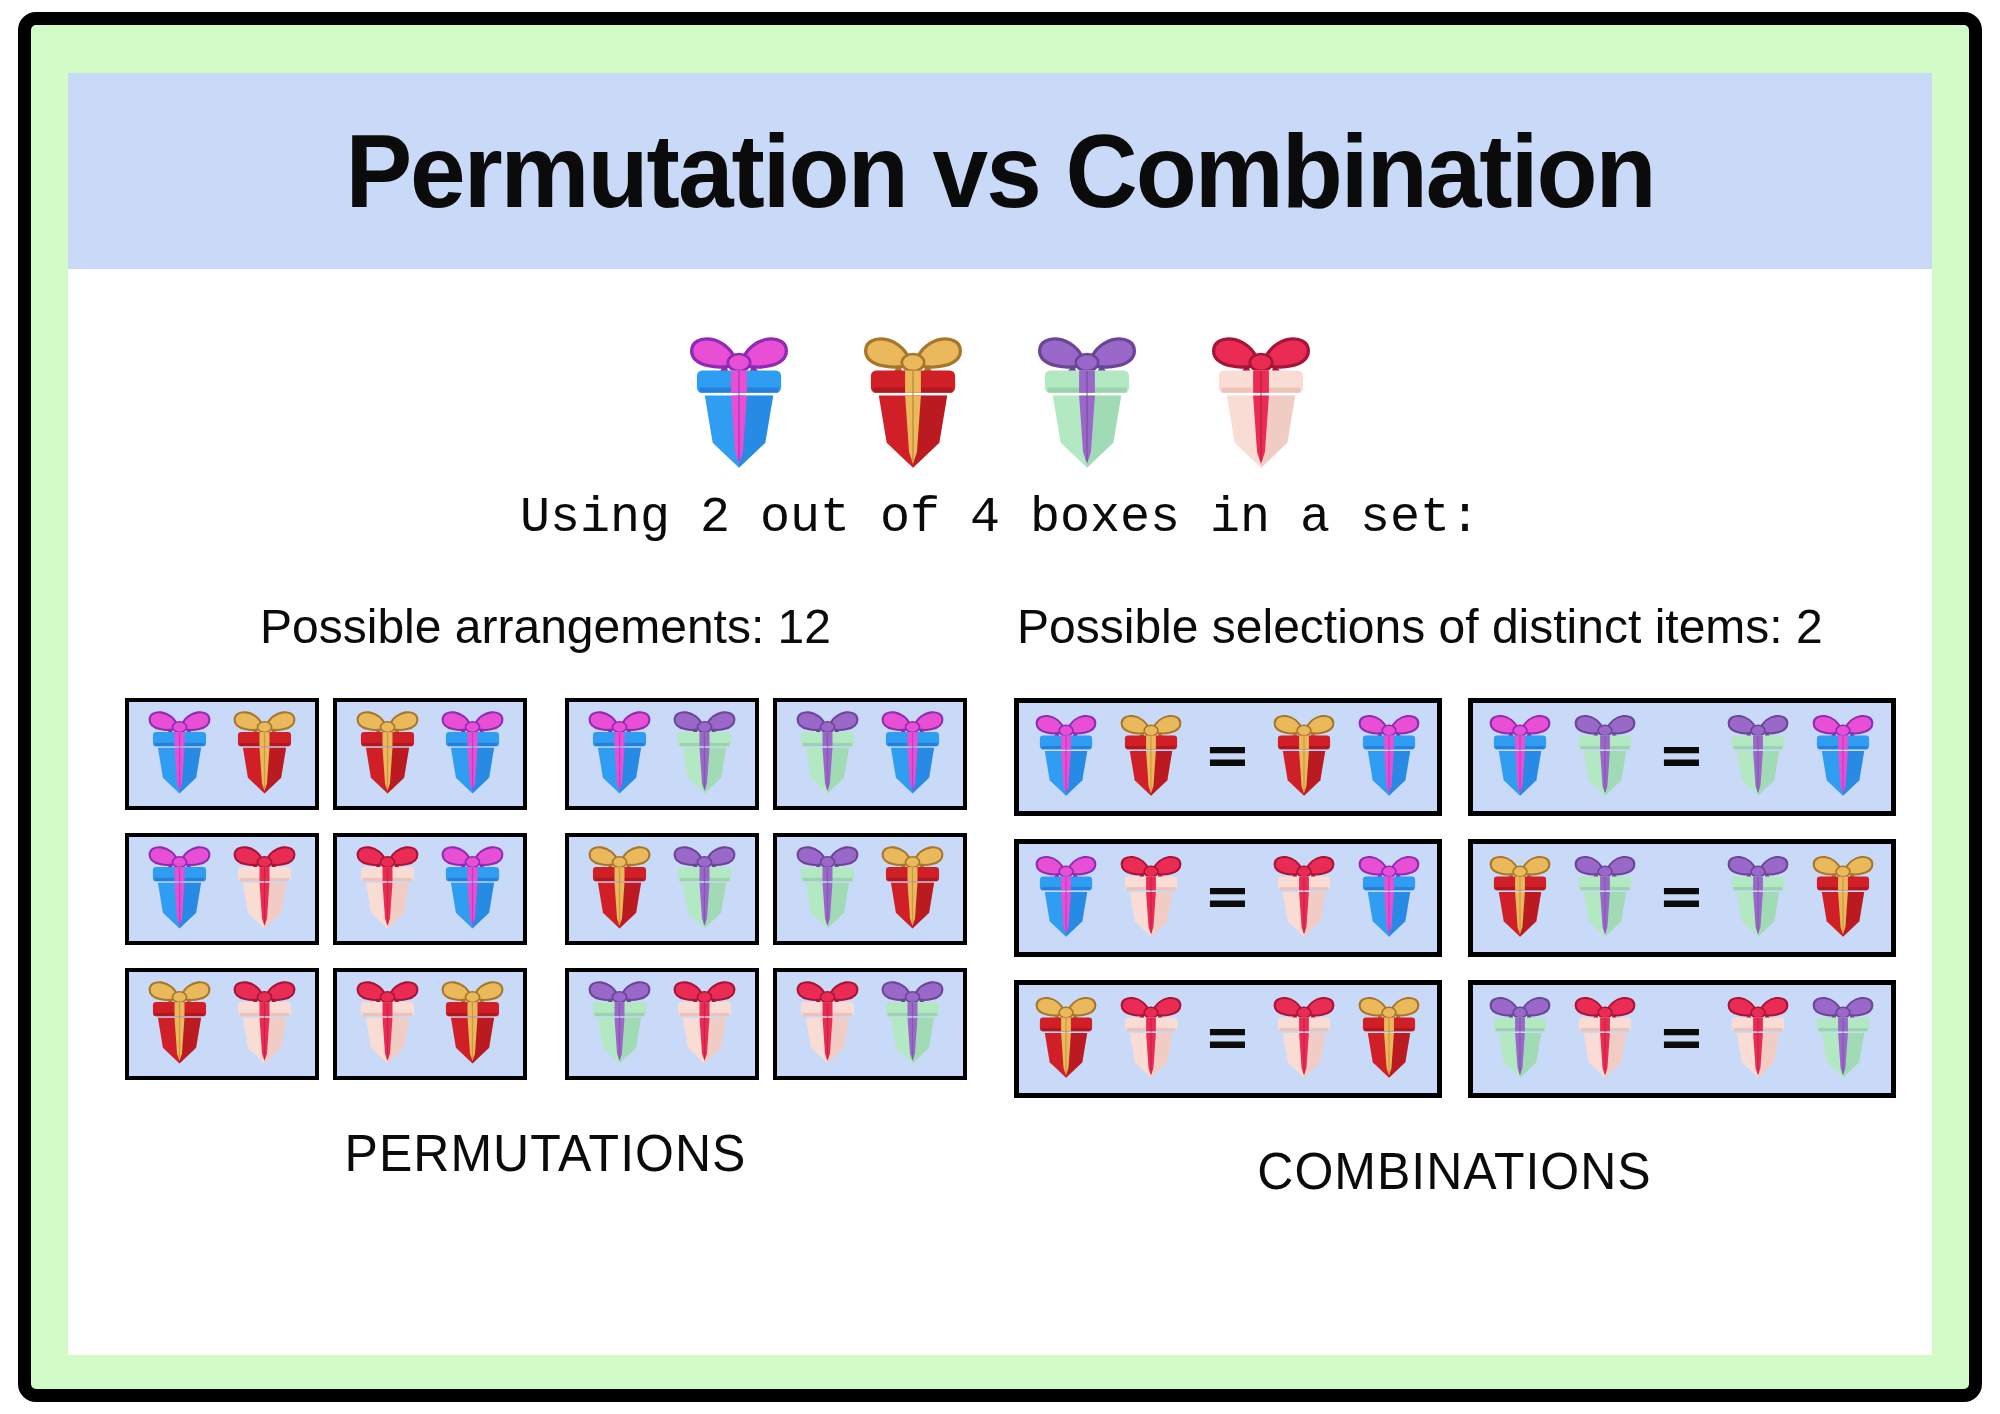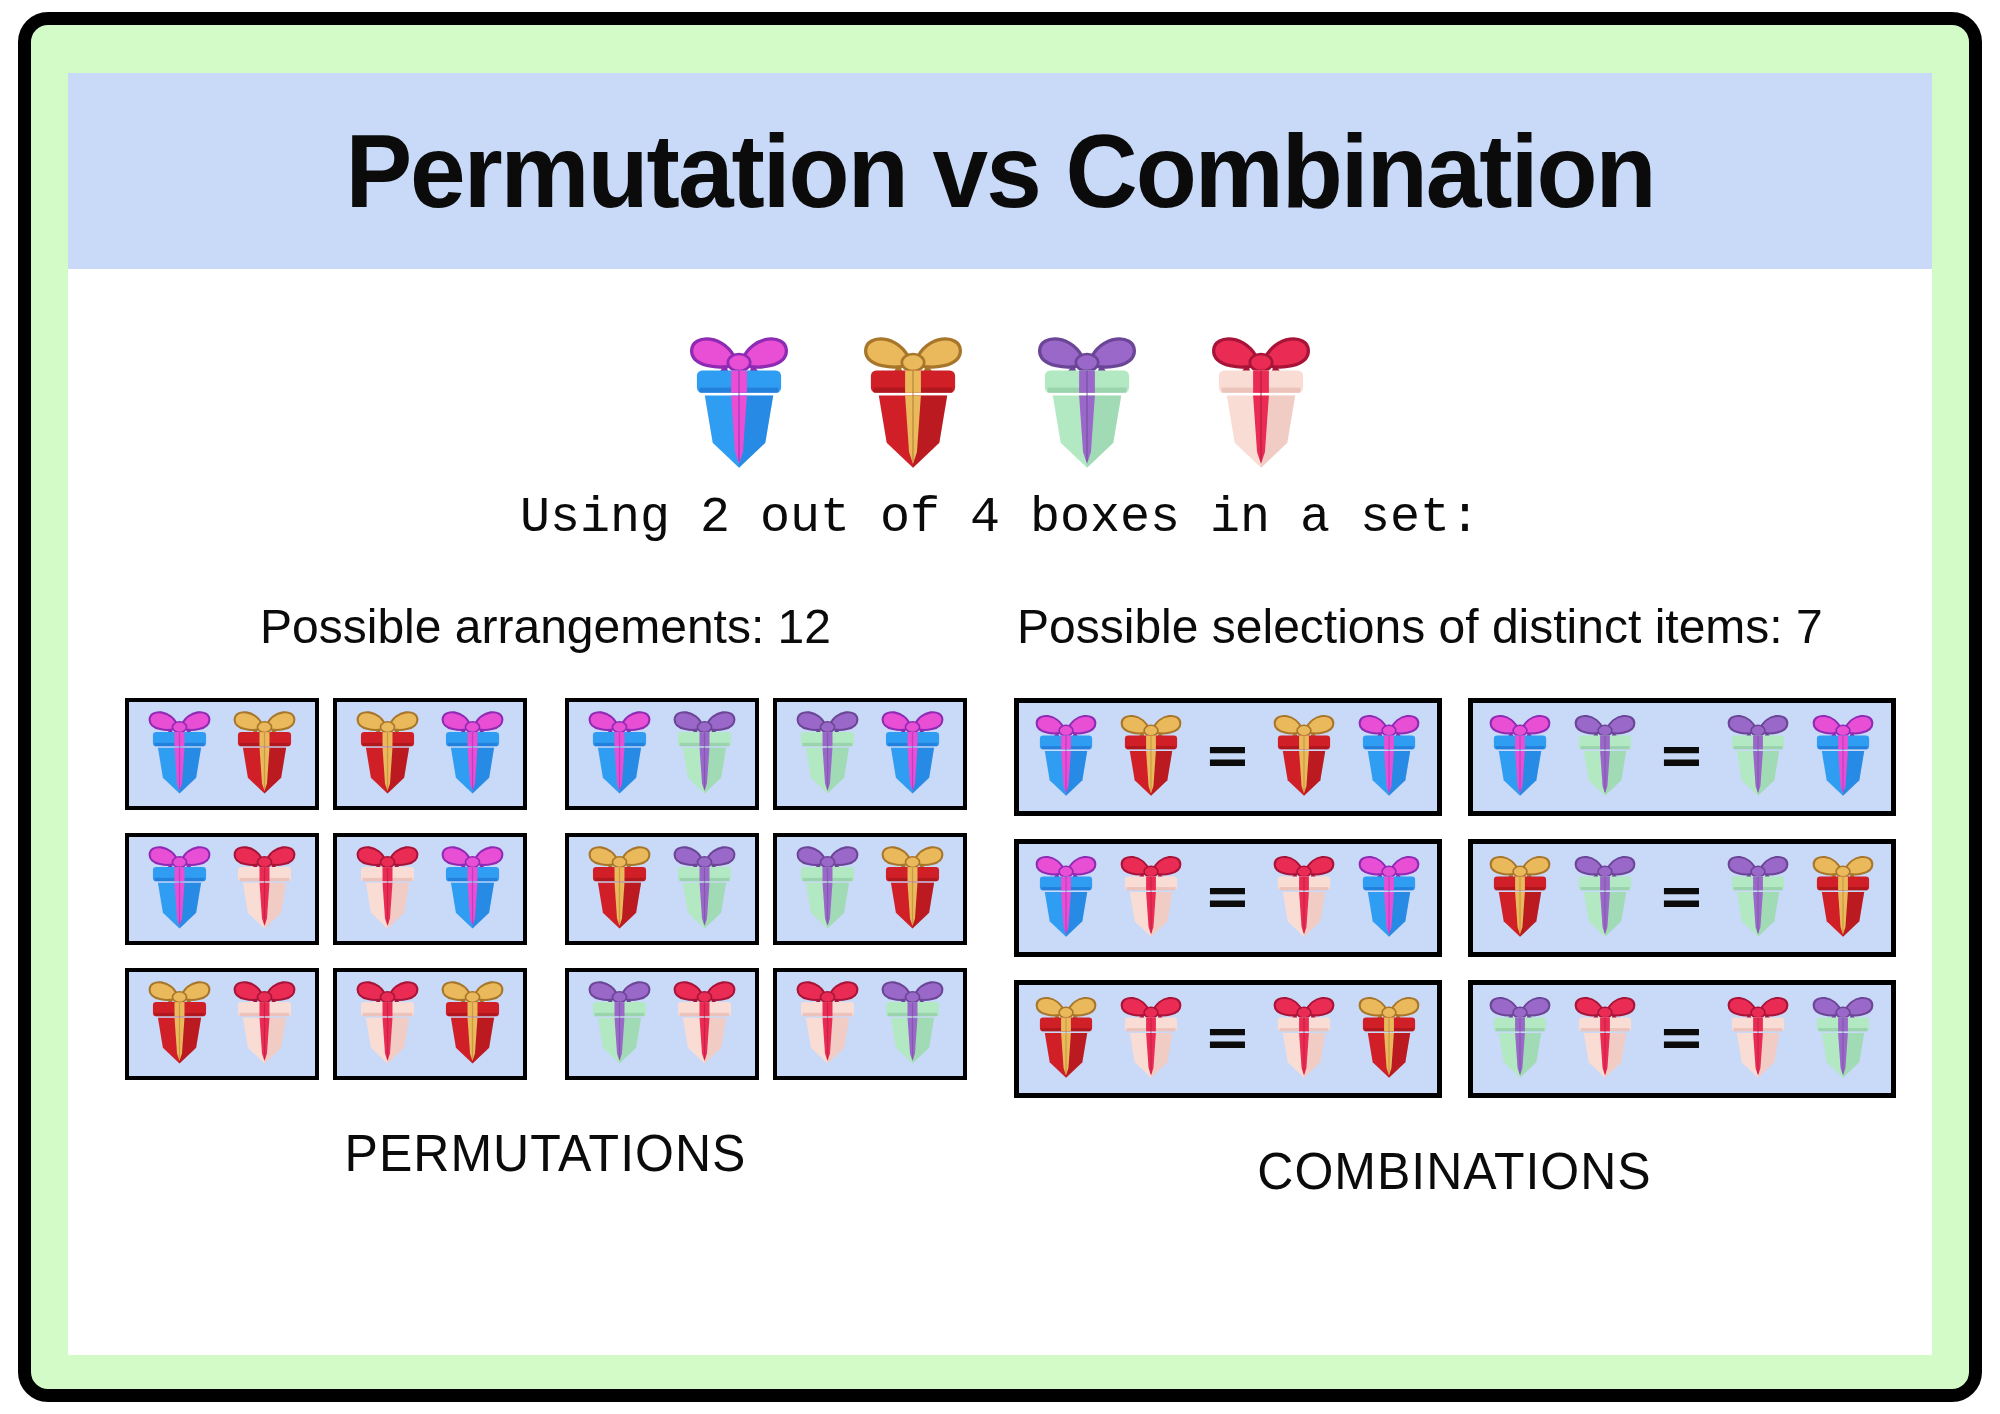--- a/index.html
+++ b/index.html
@@ -11,21 +11,21 @@
   *{box-sizing:border-box;}
   html,body{margin:0;padding:0;}
   body{
     width:2000px;height:1414px;position:relative;overflow:hidden;
     background:#ffffff;color:var(--ink);
     font-family:"Liberation Sans",sans-serif;
   }
   .frame{
     position:absolute;left:18px;top:12px;right:18px;bottom:12px;
     background:var(--green);
-    border:13px solid #000;border-radius:30px;
+    border:13px solid #000;border-radius:18px;
   }
   .card{
     position:absolute;left:37px;top:48px;right:37px;bottom:34px;
     background:#ffffff;
   }
   .banner{
     height:196px;background:var(--banner);
     display:flex;align-items:center;justify-content:center;
   }
   .banner h1{
@@ -511,21 +511,21 @@
                     <path d="M44,49 L56,49 L53,92 L50,101 L47,92 Z" fill="#9a68c8"></path>
                     <path d="M50,30 L50,99" stroke="#6b4596" stroke-width="1.5" opacity="0.45"></path>
                   </svg></span>
               </div>
             </div>
           </div>
         <div class="col-label">PERMUTATIONS</div>
       </div>
 
       <div class="col-right">
-        <div class="heading">Possible selections of distinct items: 7</div>
+        <div class="heading">Possible selections of distinct items: 2</div>
         <div class="cgrid" id="comb-grid">
             <div class="crow">
               <div class="ccell">
                 <span class="gift"><svg viewBox="0 0 100 114" xmlns="http://www.w3.org/2000/svg" height="93" width="82">
                     <path d="M40,24 L28,42 L44,40 Z" fill="#8e2ab4"></path>
                     <path d="M60,24 L72,42 L56,40 Z" fill="#8e2ab4"></path>
                     <path d="M48,23 C40,2 14,2 14,15 C14,27 36,30 48,25 Z" fill="#e84fd4" stroke="#8e2ab4" stroke-width="2.5"></path>
                     <path d="M52,23 C60,2 86,2 86,15 C86,27 64,30 52,25 Z" fill="#e84fd4" stroke="#8e2ab4" stroke-width="2.5"></path>
                     <ellipse cx="50" cy="24" rx="8.5" ry="6.5" fill="#e84fd4" stroke="#8e2ab4" stroke-width="2"></ellipse>
                     <rect x="18" y="30" width="64" height="17" rx="4" fill="#2f9df2"></rect>

